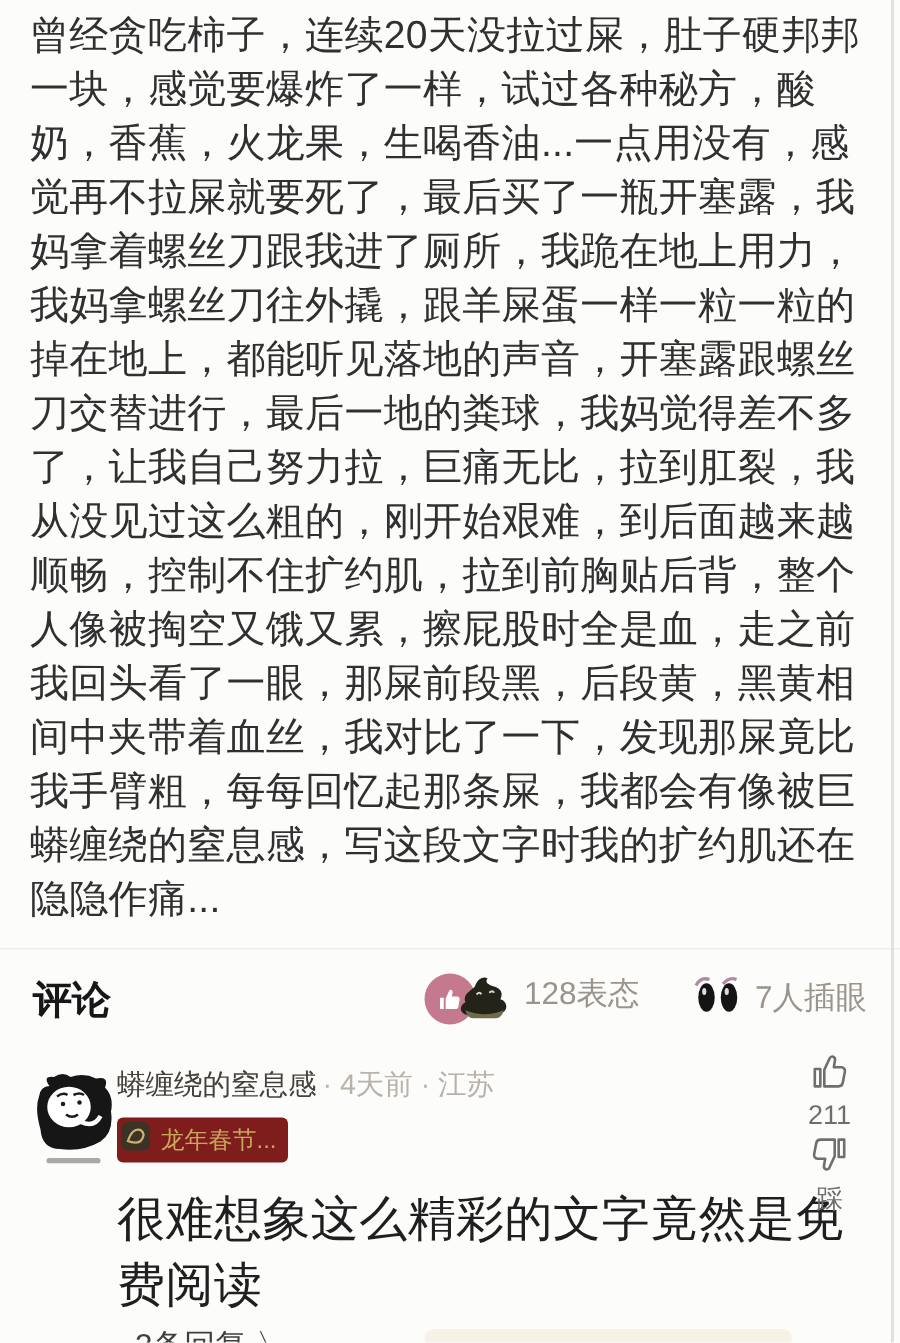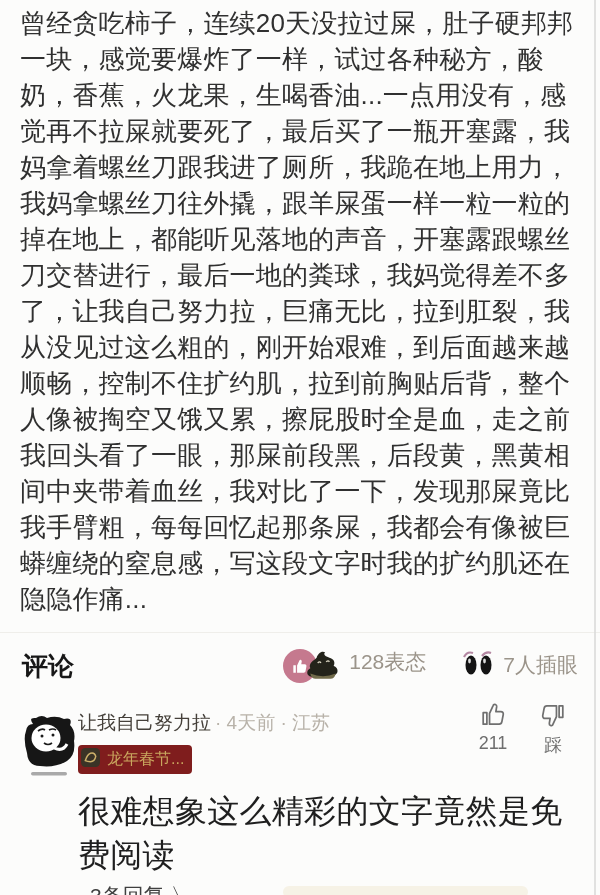--- a/index.html
+++ b/index.html
@@ -40,21 +40,21 @@
   .badge-row{margin-top:9px;display:flex;align-items:center;}
   .badge{
     display:inline-flex;align-items:center;background:#7f1d1d;border-radius:4px;
     padding:2px 8px 2px 2px;
   }
   .badge svg{margin-right:6px;}
   .badge-label{font-size:16px;color:#c9a65e;}
   .comment-text{margin-top:16px;font-size:32px;color:#1f1f1f;letter-spacing:.3px;}
   .replies-link{margin-top:4px;margin-left:12px;font-size:21px;color:#3f3f3f;}
   .comment-actions{
-    position:absolute;right:30px;top:700px;display:flex;gap:26px;
+    position:absolute;right:30px;top:700px;display:flex;flex-direction:column;
   }
   .action-col{display:flex;flex-direction:column;align-items:center;width:34px;}
   .action-count{font-size:18px;color:#6e6e6e;margin-top:3px;}
   .right-edge-line{
     position:absolute;right:4px;top:0;width:2px;height:895px;background:#d9d9d9;opacity:.8;
   }
   .bottom-peek{
     position:absolute;left:283px;top:886px;width:245px;height:12px;
     border-radius:6px;background:#f6f2e6;
   }
@@ -123,21 +123,21 @@
       <path d="M16 16 q4 -3 7 -1 M27 15 q4 -2 7 0" stroke="#1c1c1c" stroke-width="1.7" fill="none"></path>
       <circle cx="20" cy="21" r="1.5" fill="#1c1c1c"></circle>
       <circle cx="31" cy="20" r="1.5" fill="#1c1c1c"></circle>
       <path d="M22 28 q4 3 8 0" stroke="#1c1c1c" stroke-width="1.7" fill="none"></path>
       <path d="M32 33 q9 4 13 -4" stroke="#ffffff" stroke-width="3" fill="none"></path>
       <rect x="9" y="57" width="36" height="3.5" rx="1.7" fill="#8d8d8d" opacity=".75"></rect>
     </svg>
   </div>
   <div class="comment-body">
     <div class="name-row">
-      <span class="username">让我自己努力拉</span>
+      <span class="username">蟒缠绕的窒息感</span>
       <span class="meta">· 4天前 · 江苏</span>
     </div>
     <div class="badge-row">
       <span class="badge">
         <span>
           <svg width="21" height="21" viewBox="0 0 20 20">
             <rect x="1" y="1" width="18" height="18" rx="4" fill="#3a3326"></rect>
             <path d="M5 13 q2 -6 5 -7 q4 -1 5 3 q-1 5 -5 5 q-3 0 -5 -1z" fill="none" stroke="#cdb06a" stroke-width="1.4"></path>
           </svg>
         </span>

